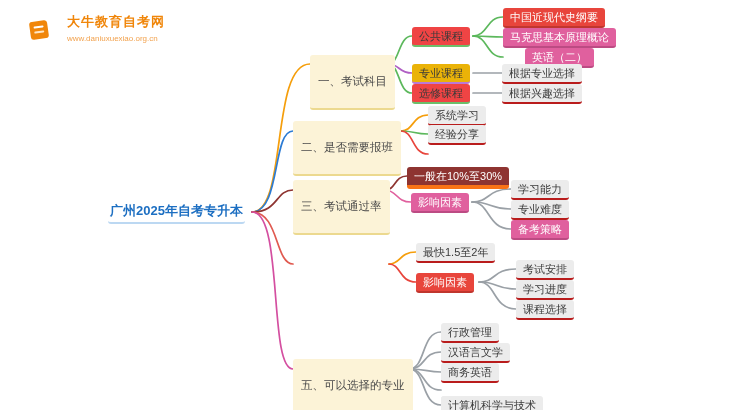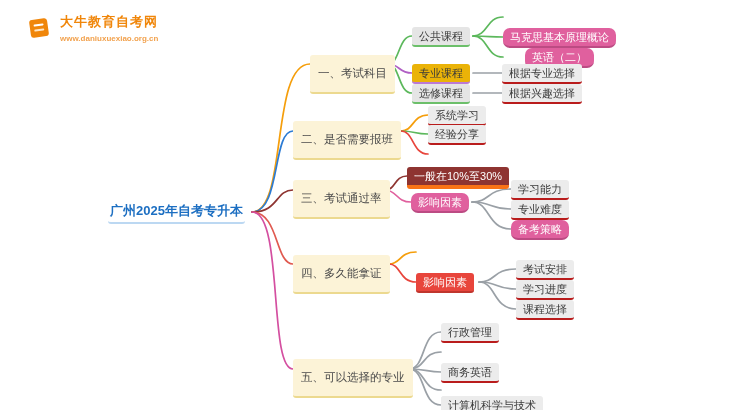--- a/index.html
+++ b/index.html
@@ -2,31 +2,31 @@
 <html><head>
 <meta charset="utf-8">
 <style>
   html,body{margin:0;padding:0;background:#fff;}
   body{font-family:"Liberation Sans","DejaVu Sans",sans-serif;}
   .canvas{position:relative;width:750px;height:410px;background:#ffffff;overflow:hidden;}
   svg.links{position:absolute;left:0;top:0;z-index:1;}
   svg.links path{fill:none;stroke-width:1.7;stroke-linecap:round;}
   .node{position:absolute;white-space:nowrap;font-size:11px;line-height:1.1;padding:3px 7px;border-radius:3px;color:#3a3a3a;z-index:2;}
   .root-node{font-size:13px;font-weight:bold;color:#1d6fc2;background:transparent;padding:4px 2px;border-bottom:2px solid #bcd8f2;}
-  .branch-node{background:#fcf3d7;border-bottom:2px solid #ecd98f;font-size:11.5px;color:#4a4a4a;padding:12px 8px;}
+  .branch-node{background:#fcf3d7;border-bottom:2px solid #ecd98f;font-size:11.5px;color:#4a4a4a;padding:20px 8px;}
   .leaf-gray{background:#ececec;border-bottom:2px solid #b91c1c;}
   .leaf-red{background:#e8453c;border-bottom:2px solid #c0362e;color:#fff;}
-  .leaf-pink{background:#e0609e;border-bottom:2px solid #bc4b83;color:#fff;border-radius:7px;}
+  .leaf-pink{background:#e0609e;border-bottom:2px solid #bc4b83;color:#fff;}
   .leaf-darkred{background:#8e3431;border-bottom:4px solid #f97316;color:#fff;}
-  .sub-green{background:#e5e5e5;border-bottom:2px solid #6cbf6a;}
+  .sub-green{background:#ef4444;border-bottom:2px solid #6cbf6a;}
   .sub-purple{background:#eab308;border-bottom:2px solid #bb79d6;}
-  .logo{position:absolute;left:26px;top:13px;display:flex;gap:8px;align-items:center;z-index:3;}
+  .logo{position:absolute;left:26px;top:13px;display:flex;gap:15px;align-items:flex-end;z-index:3;}
   .logo-txt{display:flex;flex-direction:column;}
   .logo-title{color:#f0860a;font-weight:bold;font-size:13px;letter-spacing:1px;}
-  .logo-url{color:#f2a24e;font-size:8px;margin-top:3px;font-weight:bold;}
+  .logo-url{color:#f2a24e;font-size:8px;margin-top:3px;}
 </style>
 </head>
 <body>
 
 <div class="canvas">
 
   <svg class="links" width="750" height="410">
 
     <path d="M252,212 C288,212 270,64 310,64" stroke="#f59e0b"></path>
     <path d="M252,212 C281,212 272,131 293,131" stroke="#2b7bd4"></path>
@@ -77,43 +77,45 @@
     <div class="logo-txt">
       <div class="logo-title">大牛教育自考网</div>
       <div class="logo-url">www.daniuxuexiao.org.cn</div>
     </div>
   </div>
 
   <div class="node root-node" style="left:108px;top:200px">广州2025年自考专升本</div>
 
   <div class="node branch-node" style="left:310px;top:55px">一、考试科目</div>
   <div class="node sub-green" style="left:412px;top:27px">公共课程</div>
+  <div class="node leaf-red" style="left:503px;top:8px">中国近现代史纲要</div>
   <div class="node leaf-pink" style="left:503px;top:28px">马克思基本原理概论</div>
   <div class="node leaf-pink" style="left:525px;top:48px">英语（二）</div>
   <div class="node sub-purple" style="left:412px;top:64px">专业课程</div>
   <div class="node leaf-gray" style="left:502px;top:64px">根据专业选择</div>
   <div class="node sub-green" style="left:412px;top:84px">选修课程</div>
   <div class="node branch-node" style="left:293px;top:121px">二、是否需要报班</div>
 
   <div class="node leaf-gray" style="left:502px;top:84px">根据兴趣选择</div>
   <div class="node leaf-gray" style="left:428px;top:106px">系统学习</div>
   <div class="node leaf-gray" style="left:428px;top:125px">经验分享</div>
 
   <div class="node branch-node" style="left:293px;top:180px">三、考试通过率</div>
   <div class="node leaf-darkred" style="left:407px;top:167px">一般在10%至30%</div>
   <div class="node leaf-pink" style="left:411px;top:193px">影响因素</div>
   <div class="node leaf-gray" style="left:511px;top:180px">学习能力</div>
   <div class="node leaf-gray" style="left:511px;top:200px">专业难度</div>
   <div class="node leaf-pink" style="left:511px;top:220px">备考策略</div>
 
-  <div class="node branch-node" style="left:293px;top:255px">四、多久能拿证</div>
+  <div class="node leaf-gray" style="left:416px;top:243px">最快1.5至2年</div>
   <div class="node leaf-red" style="left:416px;top:273px">影响因素</div>
   <div class="node leaf-gray" style="left:516px;top:260px">考试安排</div>
   <div class="node leaf-gray" style="left:516px;top:280px">学习进度</div>
   <div class="node leaf-gray" style="left:516px;top:300px">课程选择</div>
 
   <div class="node branch-node" style="left:293px;top:359px">五、可以选择的专业</div>
   <div class="node leaf-gray" style="left:441px;top:323px">行政管理</div>
+  <div class="node leaf-gray" style="left:441px;top:343px">汉语言文学</div>
   <div class="node leaf-gray" style="left:441px;top:363px">商务英语</div>
   <div class="node leaf-gray" style="left:441px;top:396px">法学</div>
   <div class="node leaf-gray" style="left:441px;top:396px">计算机科学与技术</div>
 
 </div>
 
 </body></html>

